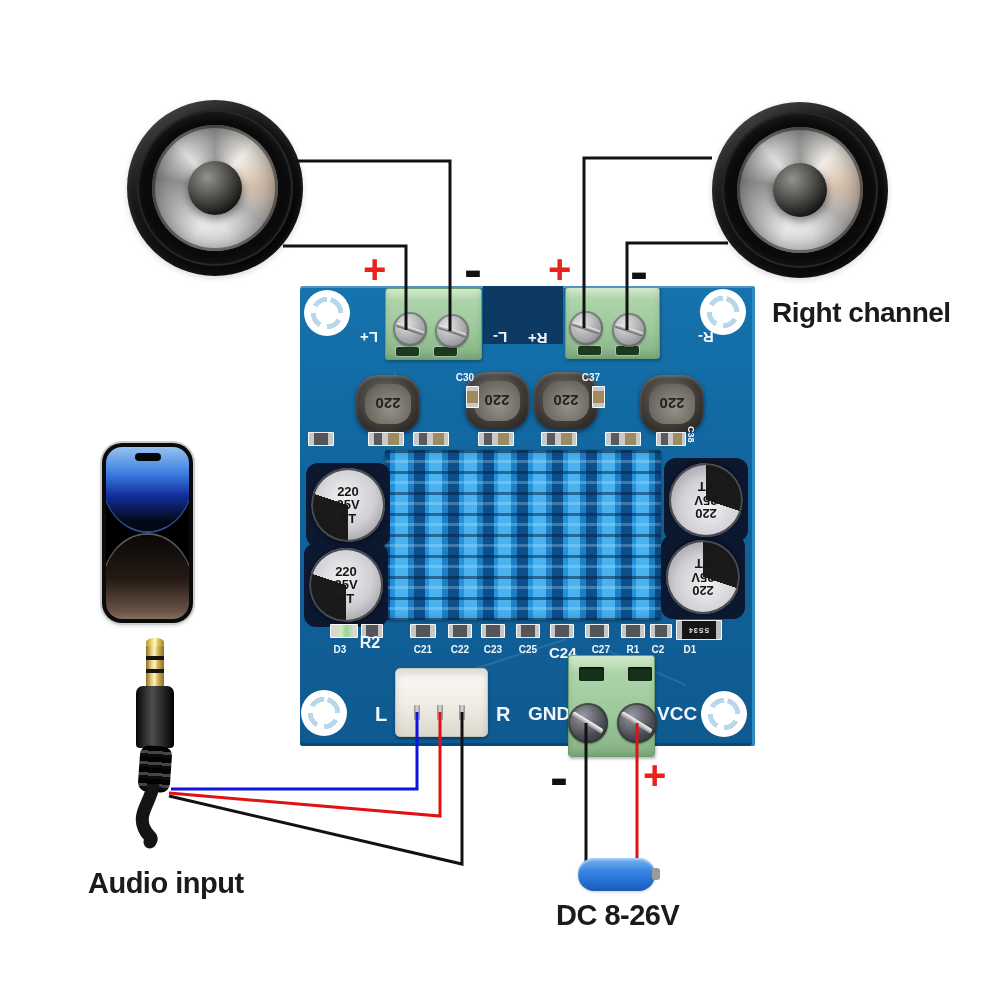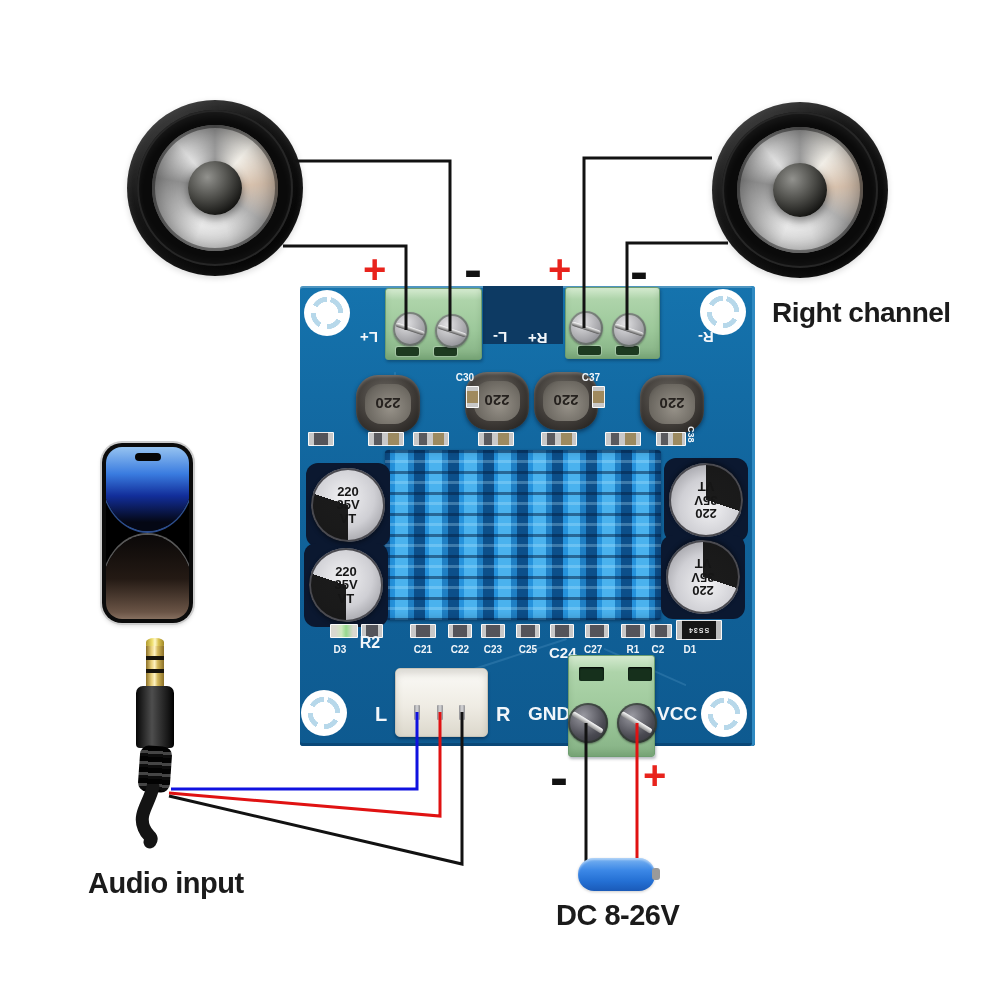--- a/index.html
+++ b/index.html
@@ -235,21 +235,21 @@
       <span class="diode-text">SS34</span>
     </div>
 
     <div class="silk" style="left:27px;top:358px;width:26px;font-size:10px;text-align:center;">D3</div>
     <div class="silk" style="left:57px;top:348px;width:26px;font-size:16px;text-align:center;">R2</div>
     <div class="silk" style="left:110px;top:358px;width:26px;font-size:10px;text-align:center;">C21</div>
     <div class="silk" style="left:147px;top:358px;width:26px;font-size:10px;text-align:center;">C22</div>
     <div class="silk" style="left:180px;top:358px;width:26px;font-size:10px;text-align:center;">C23</div>
     <div class="silk" style="left:215px;top:358px;width:26px;font-size:10px;text-align:center;">C25</div>
     <div class="silk" style="left:249px;top:358px;width:26px;font-size:15px;text-align:center;">C24</div>
-    <div class="silk" style="left:284px;top:358px;width:26px;font-size:10px;text-align:left;">C27</div>
+    <div class="silk" style="left:284px;top:358px;width:26px;font-size:10px;text-align:right;">C27</div>
     <div class="silk" style="left:320px;top:358px;width:26px;font-size:10px;text-align:center;">R1</div>
     <div class="silk" style="left:345px;top:358px;width:26px;font-size:10px;text-align:center;">C2</div>
     <div class="silk" style="left:377px;top:358px;width:26px;font-size:10px;text-align:center;">D1</div>
 
     <div class="jst" style="left:95px;top:382px;width:93px;height:69px;"></div>
     <div class="jst-pin" style="left:114px;top:419px;"></div>
     <div class="jst-pin" style="left:137px;top:419px;"></div>
     <div class="jst-pin" style="left:159px;top:419px;"></div>
 
     <div class="silk" style="left:75px;top:417px;font-size:20px;">L</div>

